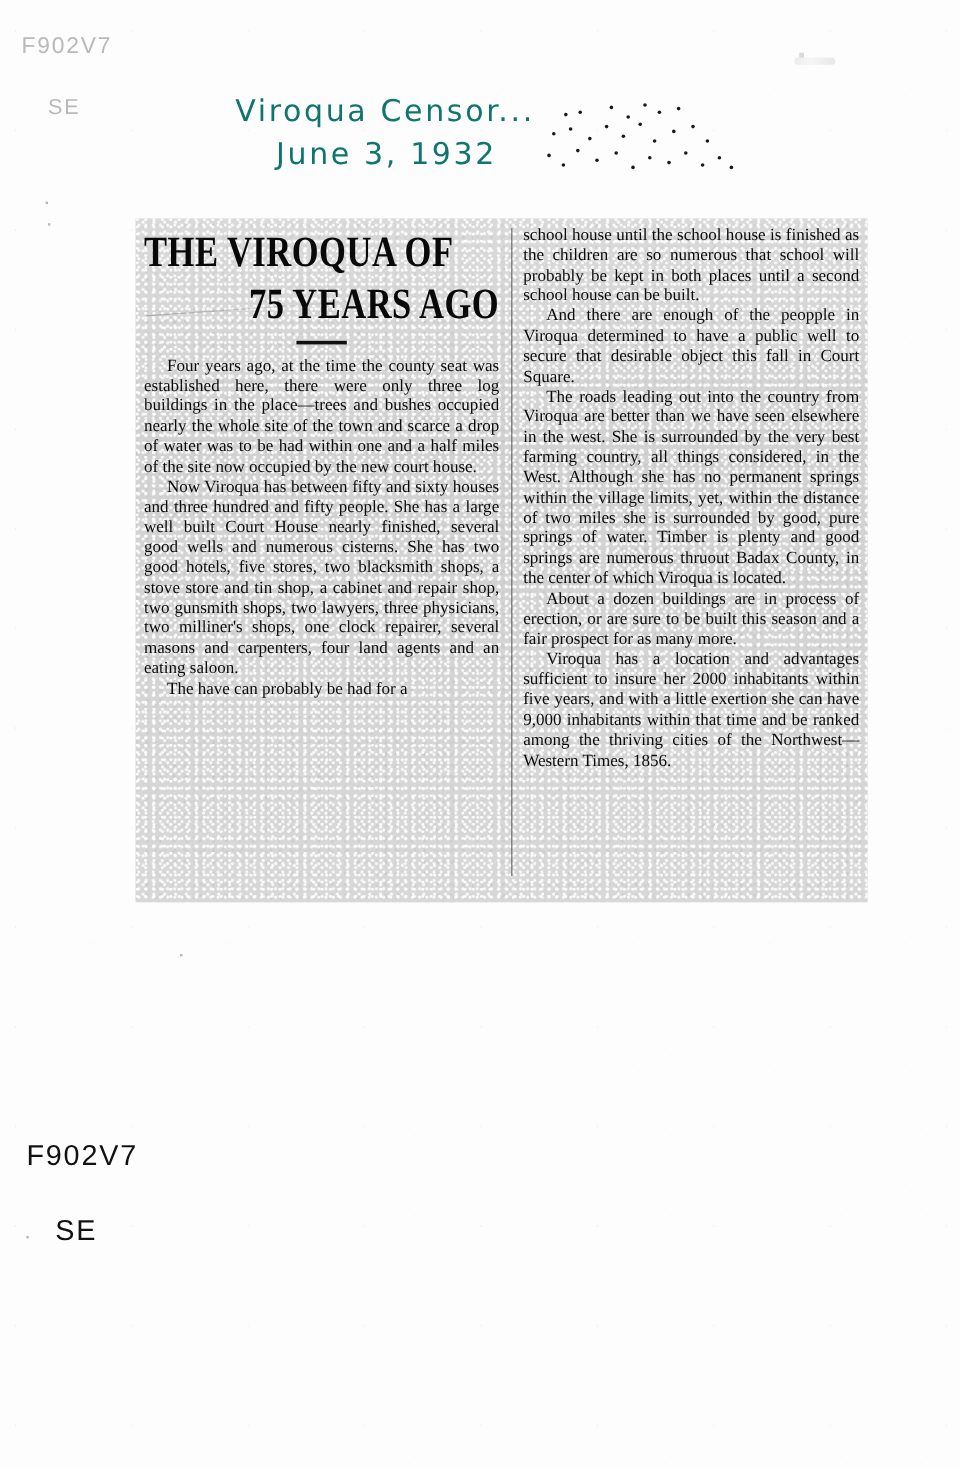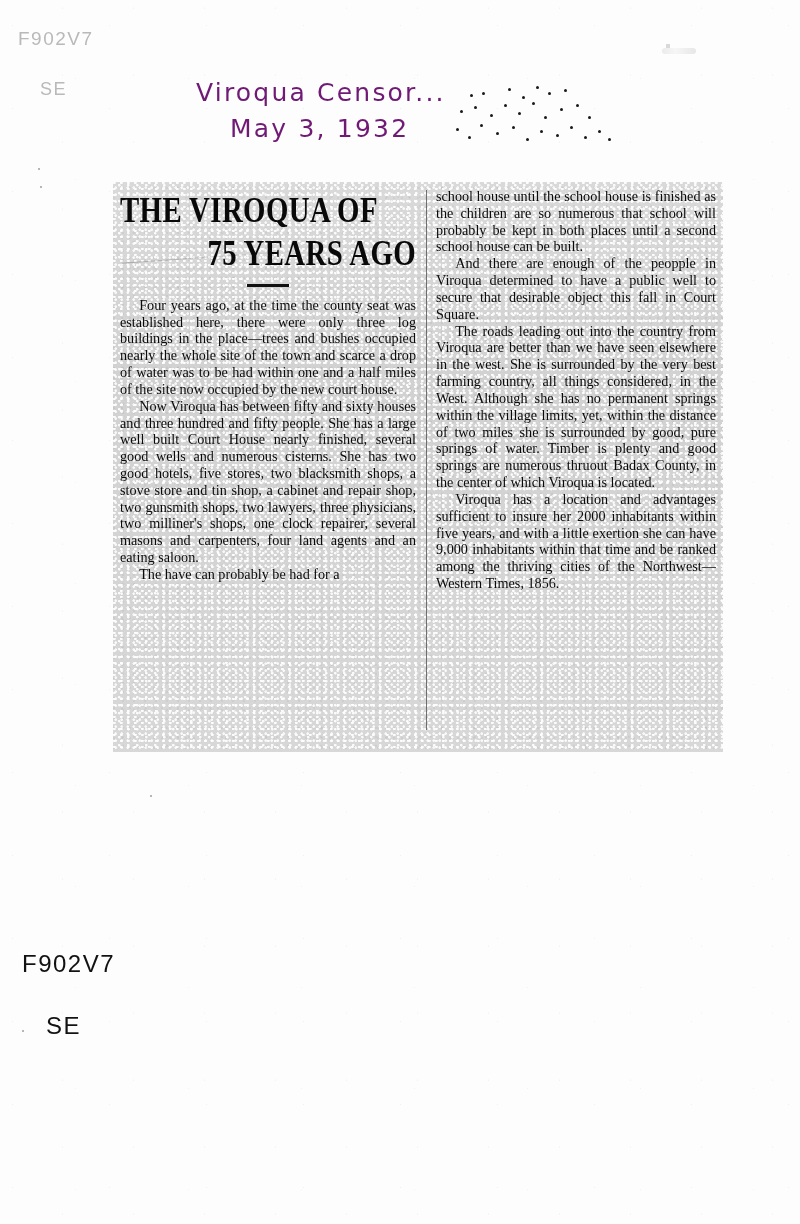--- a/index.html
+++ b/index.html
@@ -99,21 +99,21 @@
     width: 4px;
     height: 4px;
     background: rgba(0,0,0,.14);
   }
 
   
   .caption {
     position: absolute;
     left: 196px;
     top: 78px;
-    color: #701a75;
+    color: #0f766e;
     font-family: "DejaVu Sans", sans-serif;
     font-size: 25px;
     letter-spacing: 2.2px;
     white-space: nowrap;
   }
   .caption .line2 {
     display: block;
     margin-left: 34px;
     margin-top: 7px;
   }
@@ -261,21 +261,21 @@
     <span class="callmark">F902V7</span>
     <span class="rule"></span>
     <span class="subcode">SE</span>
   </div>
 
   <div class="smudge-dot"></div>
   <div class="smudge-topright"></div>
 
   <div class="caption">
     <span class="line1">Viroqua Censor...</span>
-    <span class="line2">May 3, 1932</span>
+    <span class="line2">June 3, 1932</span>
   </div>
 
   <div class="dot-field">
     <i style="left:18px;  top:8px;"></i>
     <i style="left:30px;  top:6px;"></i>
     <i style="left:56px;  top:2px;"></i>
     <i style="left:70px;  top:10px;"></i>
     <i style="left:84px;  top:0px;"></i>
     <i style="left:96px;  top:6px;"></i>
     <i style="left:112px; top:3px;"></i>
@@ -320,20 +320,21 @@
         </div>
       </div>
 
       <div class="col-divider"></div>
 
       <div class="col col-right">
         <div class="body-text">
           <p>school house until the school house is finished as the children are so numerous that school will probably be kept in both places until a second school house can be built.</p>
           <p>And there are enough of the peopple in Viroqua determined to have a public well to secure that desirable object this fall in Court Square.</p>
           <p>The roads leading out into the country from Viroqua are better than we have seen elsewhere in the west. She is surrounded by the very best farming country, all things considered, in the West. Although she has no permanent springs within the village limits, yet, within the distance of two miles she is surrounded by good, pure springs of water. Timber is plenty and good springs are numerous thruout Badax County, in the center of which Viroqua is located.</p>
+          <p>About a dozen buildings are in process of erection, or are sure to be built this season and a fair prospect for as many more.</p>
           <p>Viroqua has a location and advantages sufficient to insure her 2000 inhabitants within five years, and with a little exertion she can have 9,000 inhabitants within that time and be ranked among the thriving cities of the Northwest—Western Times, 1856.</p>
         </div>
       </div>
 
     </div>
   </div>
 
   <div class="stray-speck" style="left:38px; top:168px;"></div>
   <div class="stray-speck" style="left:40px; top:186px;"></div>
   <div class="stray-speck" style="left:150px; top:795px;"></div>

